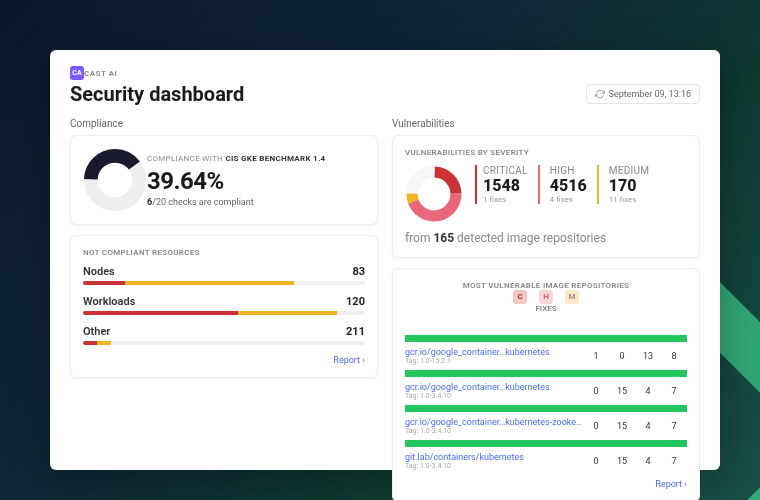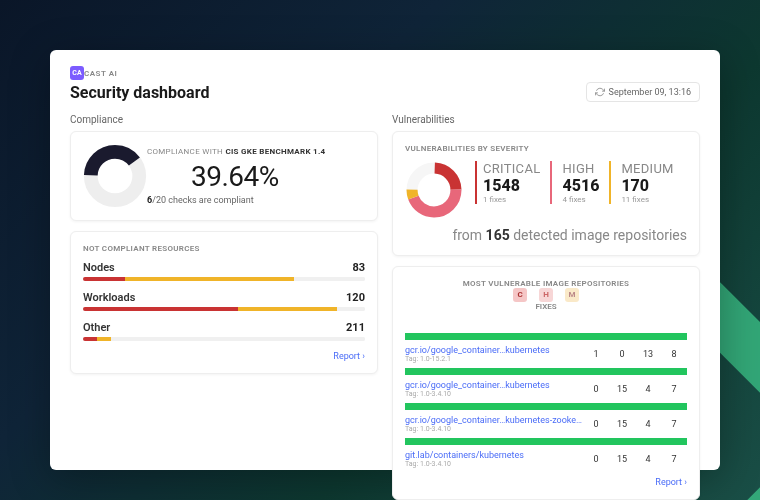--- a/index.html
+++ b/index.html
@@ -15,51 +15,51 @@
   }
   .panel {
     position: absolute; top: 50px; left: 50px; right: 40px; bottom: 30px;
     background: #fff; border-radius: 6px; padding: 16px 20px;
     box-shadow: 0 8px 40px rgba(0,0,0,0.3);
   }
   .hdr { display: flex; align-items: center; gap: 0; margin-bottom: 2px; }
   .logo { width: 14px; height: 14px; background: #7c5cff; border-radius: 3px; color:#fff; font-size:7px; line-height:14px; text-align:center; font-weight:700; }
   .brand { font-size: 8px; color: #888; font-weight: 600; letter-spacing: 0.5px; }
   .title-row { display: flex; justify-content: space-between; align-items: center; margin-bottom: 12px; }
-  .title { font-size: 16px; font-weight: 700; color: #1a1a1a; text-align: center; }
+  .title { font-size: 20px; font-weight: 700; color: #1a1a1a; text-align: center; }
   .date-chip { font-size: 9px; color: #666; border: 1px solid #e5e5e5; border-radius: 4px; padding: 4px 8px; display:flex; align-items:center; gap:4px; }
   .refresh-ico { width:10px; height:10px; }
   .cols { display: flex; gap: 14px; }
   .col { flex: 1; min-width: 0; }
   .sect-label { font-size: 10px; color: #666; margin-bottom: 6px; }
   .card { background:#fff; border:1px solid #eee; border-radius:6px; padding:12px; box-shadow:0 1px 3px rgba(0,0,0,0.05); margin-bottom:10px; }
   .comp-top { display:flex; gap:0; align-items:center; }
   .donut { width:64px; height:64px; flex-shrink:0; }
   .comp-title { font-size:8px; color:#888; letter-spacing:0.3px; margin-bottom:4px; }
   .comp-title b { color:#333; }
-  .comp-pct { font-size:28px; font-weight:400; color:#1a1a1a; letter-spacing:-0.5px;margin-left:44px; }
+  .comp-pct { font-size:24px; font-weight:700; color:#1a1a1a; letter-spacing:-0.5px; }
   .comp-sub { font-size:9px; color:#666; margin-top:2px; }
   .comp-sub b { color:#222; }
   .sub-head { font-size:8px; color:#888; font-weight:600; letter-spacing:0.3px; margin-bottom:8px; }
   .res-row { margin-bottom:10px; }
   .res-top { display:flex; justify-content:space-between; font-size:11px; margin-bottom:3px; }
   .res-name { font-weight:600; color:#333; }
   .res-val { font-weight:700; color:#222; }
   .bar { height:4px; background:#f0f0f0; border-radius:2px; overflow:hidden; display:flex; }
   .bar-seg { height:100%; }
   .report { text-align:right; font-size:9px; color:#4a6cf7; margin-top:4px; }
   .vuln-top { display:flex; gap:12px; align-items:flex-start; }
   .vuln-donut { width:58px; height:58px; flex-shrink:0; }
   .vuln-stats { display:flex; gap:0; flex:1; }
   .vstat { padding:0 10px; border-left:2px solid; }
   .vstat:first-child { padding-left:6px; }
-  .vstat-lbl { font-size:13px; color:#888; letter-spacing:0.3px; }
+  .vstat-lbl { font-size:10px; color:#888; letter-spacing:0.3px; }
   .vstat-num { font-size:16px; font-weight:800; color:#1a1a1a; }
   .vstat-fix { font-size:8px; color:#999; }
-  .vuln-note { font-size:14px; color:#888; margin-top:8px;text-align:right; }
+  .vuln-note { font-size:12px; color:#888; margin-top:8px; }
   .vuln-note b { color:#333; }
   .tbl-head { display:flex; align-items:center; font-size:8px; color:#888; font-weight:600; margin-bottom:22px;flex-direction:column; }
   .th-repo { flex:1; letter-spacing:0.3px; }
   .th-cell { width:26px; text-align:center; }
   .badge { display:inline-block; width:14px; height:14px; border-radius:3px; font-size:8px; line-height:14px; text-align:center; font-weight:700; }
   .tbl-row { display:flex; align-items:center; padding:5px 0; border-top:7px solid #22c55e; }
   .td-repo { flex:1; min-width:0; }
   .repo-name { font-size:9px; color:#4a6cf7; white-space:nowrap; overflow:hidden; text-overflow:ellipsis; }
   .repo-tag { font-size:7px; color:#aaa; }
   .td-cell { width:26px; text-align:center; font-size:9px; color:#333; }

